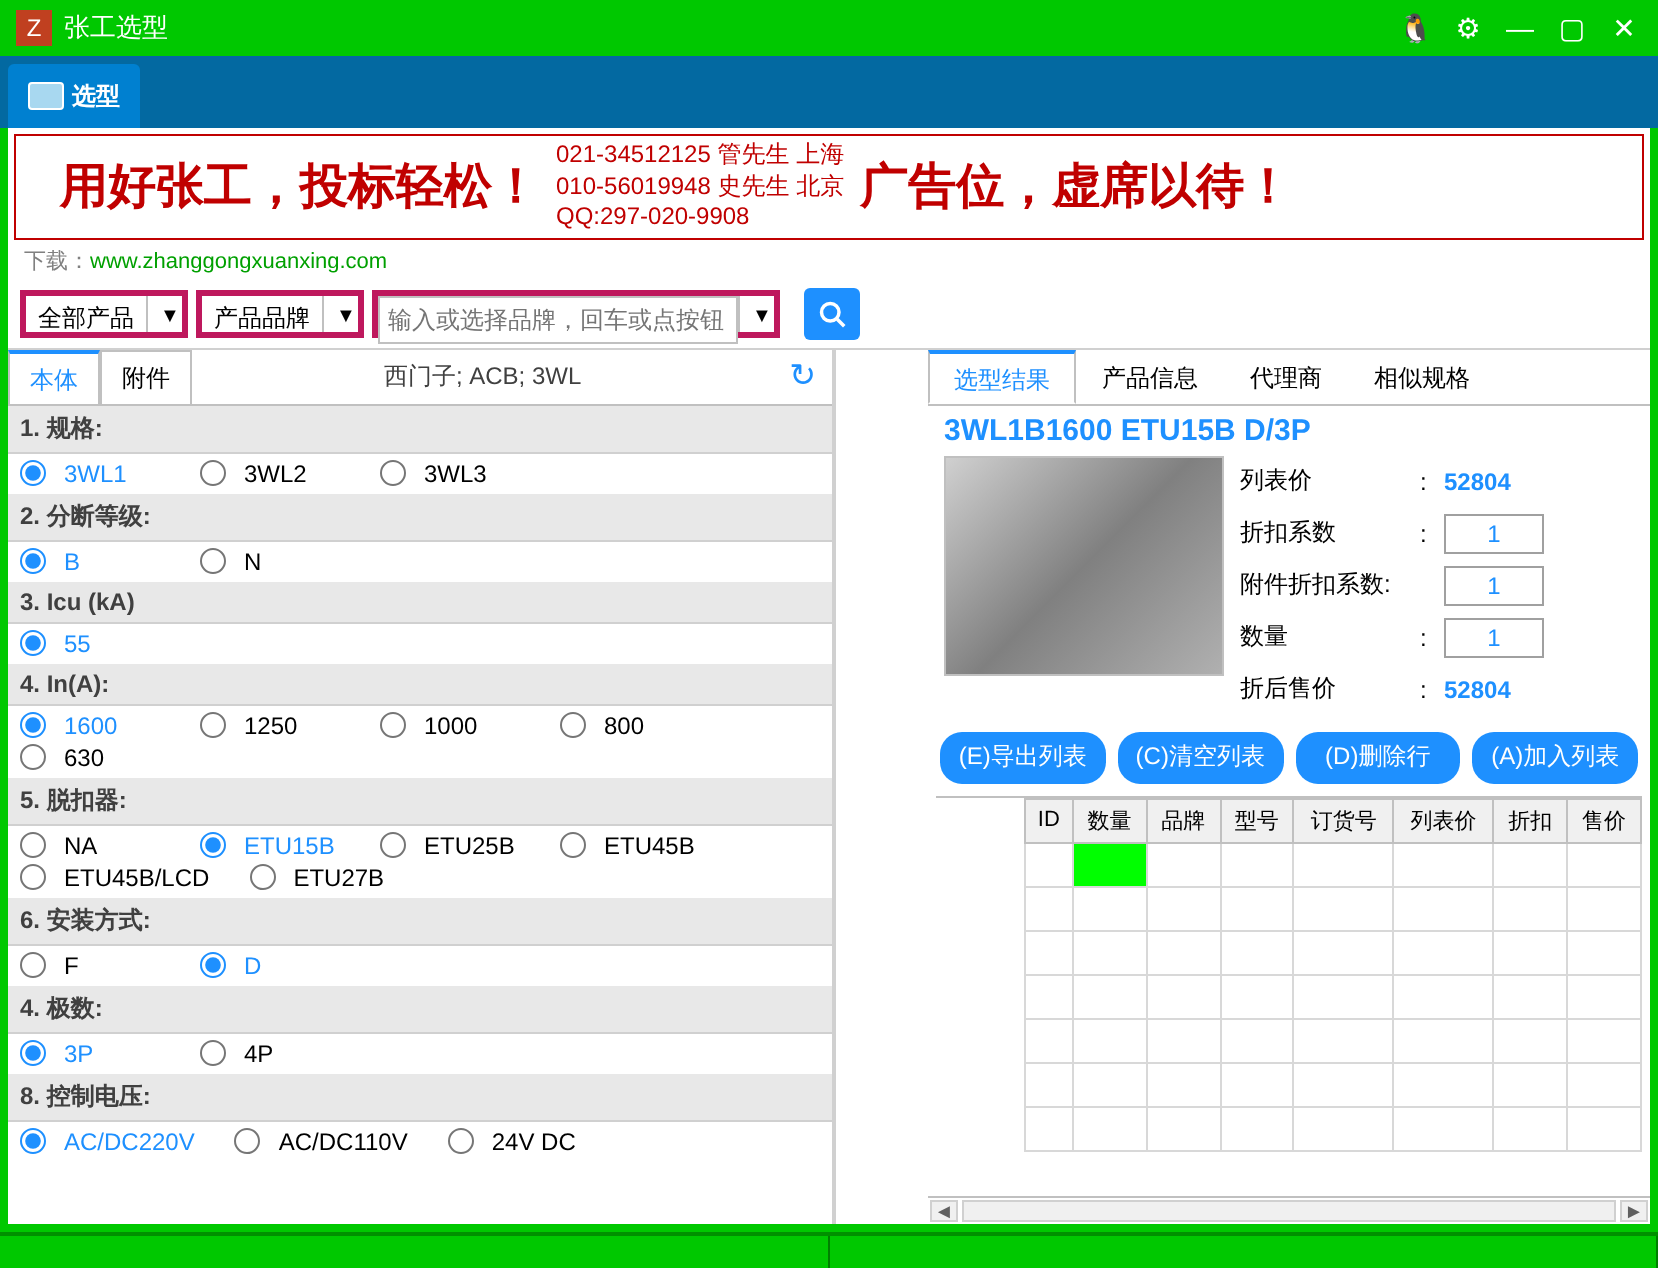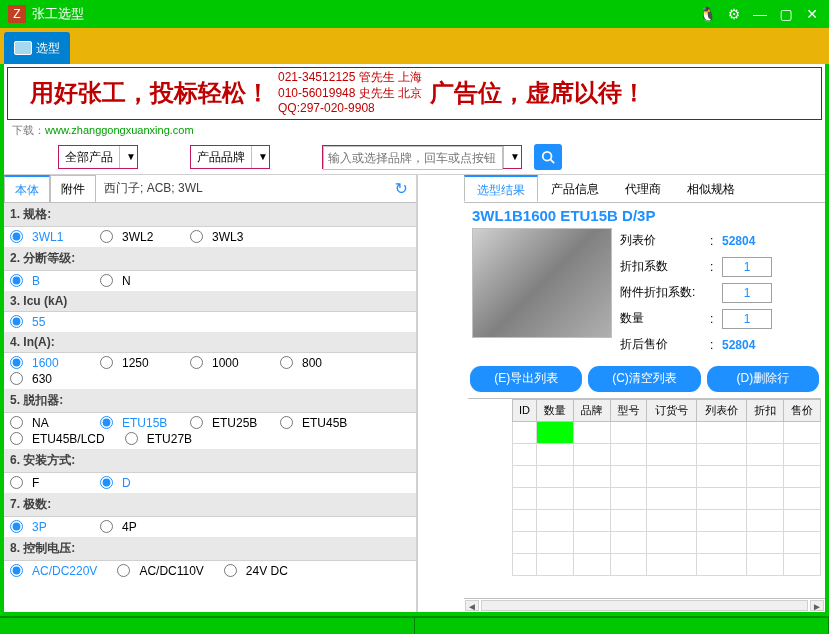--- a/index.html
+++ b/index.html
@@ -3,40 +3,40 @@
 <meta charset="utf-8">
 <style>
 * { margin: 0; padding: 0; box-sizing: border-box; font-family: "Microsoft YaHei", Arial, sans-serif; }
 body { background: #f0f0f0; width: 829px; height: 634px; overflow: hidden; }
 .window { width: 829px; height: 634px; background: #00c800; display: flex; flex-direction: column; }
 .titlebar { height: 28px; background: #00c800; display: flex; align-items: center; padding: 0 8px; color: white; }
 .titlebar .logo { width: 18px; height: 18px; background: #c04020; margin-right: 6px; display: flex; align-items: center; justify-content: center; font-size: 12px; color: #fff; }
 .titlebar .title { font-size: 13px; flex: 1; }
 .titlebar .winbtns { display: flex; gap: 8px; }
 .titlebar .winbtn { width: 18px; height: 18px; display: flex; align-items: center; justify-content: center; cursor: pointer; font-size: 14px; }
-.tabbar { height: 36px; background: #eab308; padding: 4px 4px 0 4px; }
+.tabbar { height: 36px; background: #0369a1; padding: 4px 4px 0 4px; font-weight: bold; }
 .tab { display: inline-flex; align-items: center; height: 32px; background: #0080d0; color: white; padding: 0 10px; font-size: 12px; border-radius: 3px 3px 0 0; gap: 4px; }
 .tab .moni { width: 18px; height: 14px; background: #a8d8f0; border: 1px solid #fff; border-radius: 2px; }
 .content { flex: 1; background: white; margin: 0 4px 4px 4px; display: flex; flex-direction: column; }
 .banner { border: 1px solid #c00000; margin: 3px; padding: 2px 22px; display: flex; align-items: center; font-weight: bold; }
 .banner .left { color: #c00000; font-size: 24px; }
 .banner .mid { color: #c00000; font-size: 12px; line-height: 1.3; margin: 0 8px; font-weight: normal; }
 .banner .right { color: #c00000; font-size: 24px; }
 .subbanner { font-size: 11px; padding: 0 8px 2px 8px; color: #808080; }
 .subbanner a { color: #00a000; text-decoration: none; }
 .toolbar { display: flex; align-items: center; padding: 4px 6px; gap: 4px; border-bottom: 1px solid #d0d0d0; }
 .toolbar select, .toolbar input { height: 24px; border: 1px solid #c0c0c0; font-size: 12px; padding: 0 4px; }
-.toolbar .combo { display: inline-flex; border: 1px solid #be185d; height: 24px; margin-left: 48px; }
+.toolbar .combo { display: inline-flex; border: 3px solid #be185d; height: 24px; }
 .toolbar .combo span { padding: 0 6px; font-size: 12px; line-height: 22px; }
 .toolbar .combo .arr { border-left: 1px solid #c0c0c0; width: 18px; text-align: center; font-size: 10px; line-height: 22px; cursor: pointer; }
 .toolbar .brandin { width: 180px; }
 .toolbar .searchbtn { width: 28px; height: 26px; background: #1e90ff; color: white; border: none; border-radius: 3px; display: flex; align-items: center; justify-content: center; cursor: pointer; margin-left: 8px; }
 .main { flex: 1; display: flex; overflow: hidden; }
 .leftpane { width: 414px; border-right: 2px solid #d0d0d0; display: flex; flex-direction: column; overflow: hidden; }
-.subtabs { display: flex; align-items: center; border-bottom: 1px solid #c0c0c0; height: 28px; font-size: 12px; }
+.subtabs { display: flex; align-items: center; border-bottom: 1px solid #c0c0c0; height: 28px; font-size: 12px; text-align: center; }
 .subtabs .st { padding: 0 10px; height: 27px; line-height: 27px; border: 1px solid #c0c0c0; border-bottom: none; cursor: pointer; }
 .subtabs .st.active { color: #1e90ff; border-top: 2px solid #1e90ff; }
 .subtabs .crumb { padding: 0 8px; flex: 1; color: #404040; }
 .subtabs .refresh { color: #1e90ff; padding: 0 8px; cursor: pointer; font-size: 16px; }
 .specs { flex: 1; overflow-y: auto; font-size: 12px; }
 .spec-head { background: #e8e8e8; padding: 3px 6px; font-weight: bold; color: #404040; border-bottom: 1px solid #d0d0d0; }
 .spec-row { padding: 3px 6px; display: flex; flex-wrap: wrap; gap: 2px 20px; }
 .spec-row label { display: inline-flex; align-items: center; gap: 9px; cursor: pointer; min-width: 70px; }
 .spec-row label.sel { color: #1e90ff; }
 .spec-row input[type=radio] { accent-color: #1e90ff; }
@@ -220,21 +220,21 @@
             <div class="spec-row">
               <label>
                 <input type="radio" name="g5" style="">
                 <span>F</span>
               </label>
               <label class="sel">
                 <input type="radio" name="g5" checked="" style="">
                 <span>D</span>
               </label>
             </div>
-            <div class="spec-head">7. 极数:</div>
+            <div class="spec-head">4. 极数:</div>
             <div class="spec-row">
               <label class="sel">
                 <input type="radio" name="g6" checked="" style="">
                 <span>3P</span>
               </label>
               <label>
                 <input type="radio" name="g6" style="">
                 <span>4P</span>
               </label>
             </div>
@@ -291,20 +291,21 @@
                 <span class="lbl">折后售价</span>
                 <span class="col">:</span>
                 <span class="val">52804</span>
               </div>
           </div>
         </div>
         <div class="btnrow">
           <button>(E)导出列表</button>
           <button>(C)清空列表</button>
           <button>(D)删除行</button>
+          <button>(A)加入列表</button>
         </div>
         <div class="grid">
           <table>
             <thead>
                 <tr id="gridhead">
                   <th>ID</th>
                   <th>数量</th>
                   <th>品牌</th>
                   <th>型号</th>
                   <th>订货号</th>

